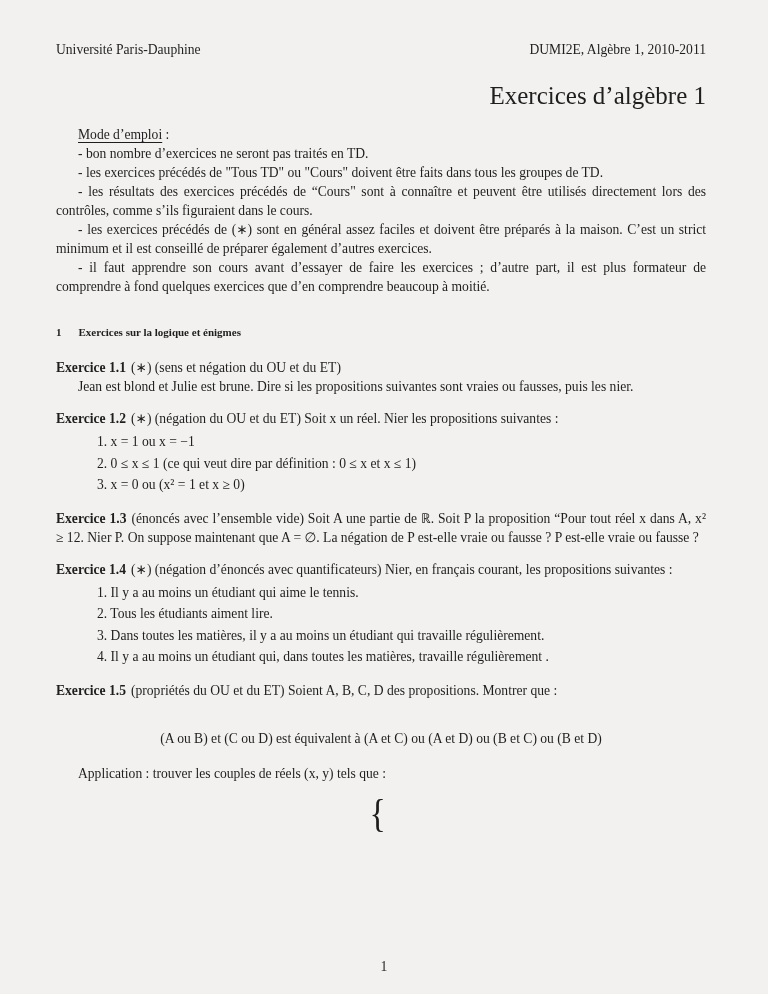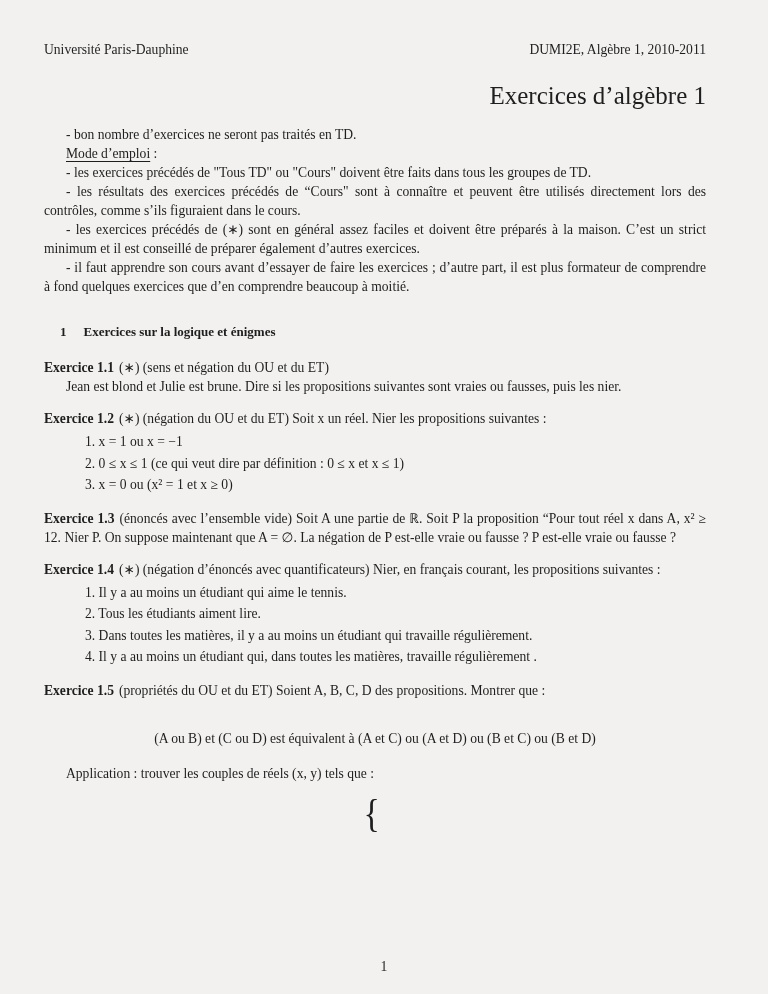--- a/index.html
+++ b/index.html
@@ -1,41 +1,41 @@
 <!DOCTYPE html>
 <html><head>
 <meta charset="utf-8">
 <style>
   html,body{margin:0;padding:0;background:#e9e8e6;}
   .page{
     position:relative;
     width:768px;height:994px;
     box-sizing:border-box;
     margin:0 auto;
-    padding:40px 62px 0 44px;
+    padding:40px 62px 0 56px;
     background:#f2f1ef;
     color:#1e1e1e;
     font-family:"Liberation Serif", serif;
     font-size:13.6px;
     line-height:19px;
     overflow:hidden;
   }
   .hdr{display:flex;justify-content:space-between;font-size:13.6px;}
   h1.title{
     font-size:25px;font-weight:normal;text-align:right;
     margin:22px 0 14px 0;line-height:30px;
   }
   .body-block{margin:0;}
   p{margin:0;}
   .just{text-align:justify;}
   .ind{text-indent:22px;}
   .u{text-decoration:underline;text-underline-offset:2.5px;}
   h2.sec{
-    font-size:13px;font-weight:bold;
-    margin:25px 0 15px 16px;line-height:22px;
+    font-size:11px;font-weight:bold;
+    margin:25px 0 15px 0;line-height:22px;
   }
   h2.sec .secnum{margin-right:17px;}
   .ex{margin-top:13px;}
   .xlab{font-weight:bold;}
   .xin{margin-left:5px;}
   ol.items{
     list-style:none;
     margin:3px 0 0 0;padding:0 0 0 41px;
   }
   ol.items li{line-height:21.5px;}
@@ -64,22 +64,22 @@
 <div class="page">
 
   <div class="hdr">
     <span>Université Paris-Dauphine</span>
     <span>DUMI2E, Algèbre 1, 2010-2011</span>
   </div>
 
   <h1 class="title">Exercices d’algèbre 1</h1>
 
   <div class="body-block">
+    <p class="ind"><span class="u">Mode d’emploi</span><span> :</span></p>
     <p class="ind just">- bon nombre d’exercices ne seront pas traités en TD.</p>
-    <p class="ind"><span class="u">Mode d’emploi</span><span> :</span></p>
     <p class="ind just">- les exercices précédés de "Tous TD" ou "Cours" doivent être faits dans tous les groupes de TD.</p>
     <p class="ind just">- les résultats des exercices précédés de “Cours" sont à connaître et peuvent être utilisés directement lors des contrôles, comme s’ils figuraient dans le cours.</p>
     <p class="ind just">- les exercices précédés de (∗) sont en général assez faciles et doivent être préparés à la maison. C’est un strict minimum et il est conseillé de préparer également d’autres exercices.</p>
     <p class="ind just">- il faut apprendre son cours avant d’essayer de faire les exercices ; d’autre part, il est plus formateur de comprendre à fond quelques exercices que d’en comprendre beaucoup à moitié.</p>
   </div>
 
   <h2 class="sec">
     <span class="secnum">1</span><span>Exercices sur la logique et énigmes</span>
   </h2>
 

